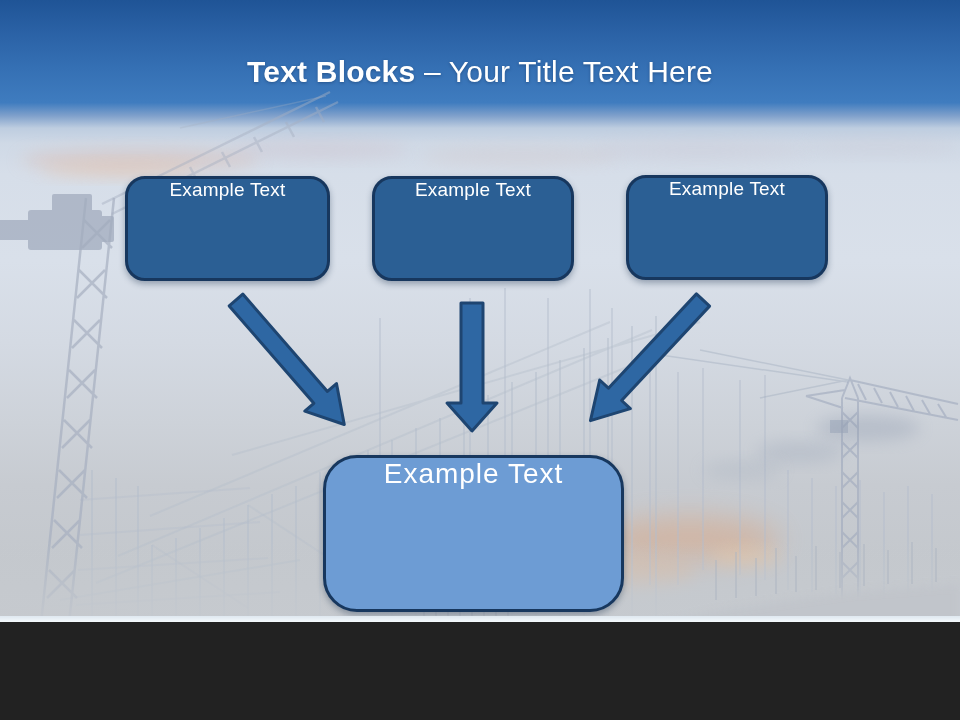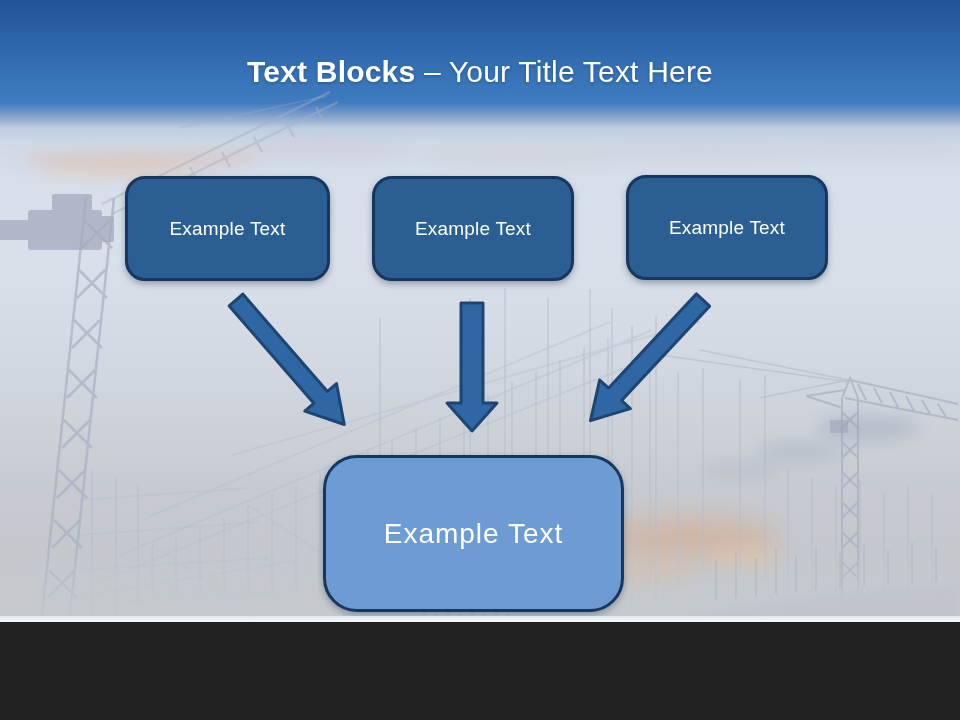--- a/index.html
+++ b/index.html
@@ -14,21 +14,21 @@
   }
   .bg-art{position:absolute;inset:0;z-index:1;pointer-events:none;}
   .title{
     position:absolute;top:50px;left:0;width:100%;z-index:3;
     text-align:center;color:#FFFFFF;font-size:30px;line-height:44px;
     text-shadow:0 1px 3px rgba(10,30,60,.35);letter-spacing:.2px;
   }
   .title .bold{font-weight:700;}
   .tblock{
     position:absolute;z-index:4;box-sizing:border-box;
-    display:flex;align-items:center;justify-content:center;
+    display:flex;justify-content:center;
     background:#2B5F94;border:3px solid #17375E;border-radius:20px;
     box-shadow:0 3px 6px rgba(18,40,70,.35);
     color:#FFFFFF;font-size:19px;letter-spacing:.2px;text-align:center;
   }
   #block-1{left:125px;top:176px;width:205px;height:105px;}
   #block-2{left:372px;top:176px;width:202px;height:105px;}
   #block-3{left:626px;top:175px;width:202px;height:105px;}
   #block-bottom{
     left:323px;top:455px;width:301px;height:157px;
     background:#6D9CD4;border-radius:34px;font-size:28px;letter-spacing:1px;

